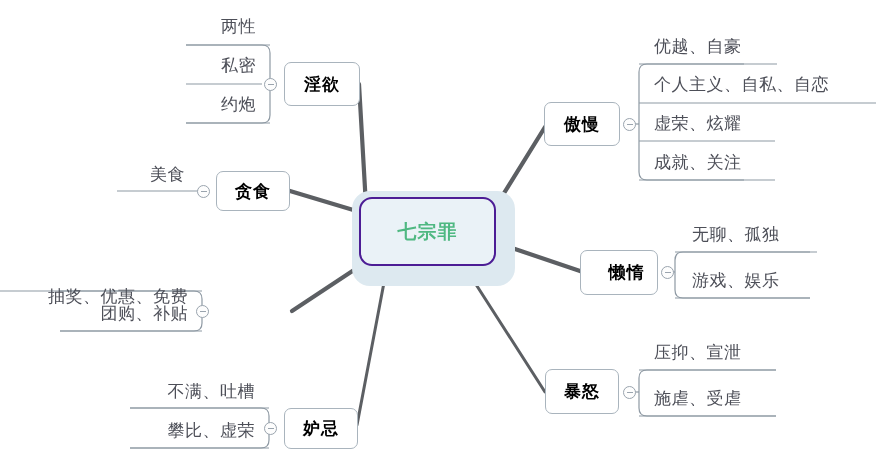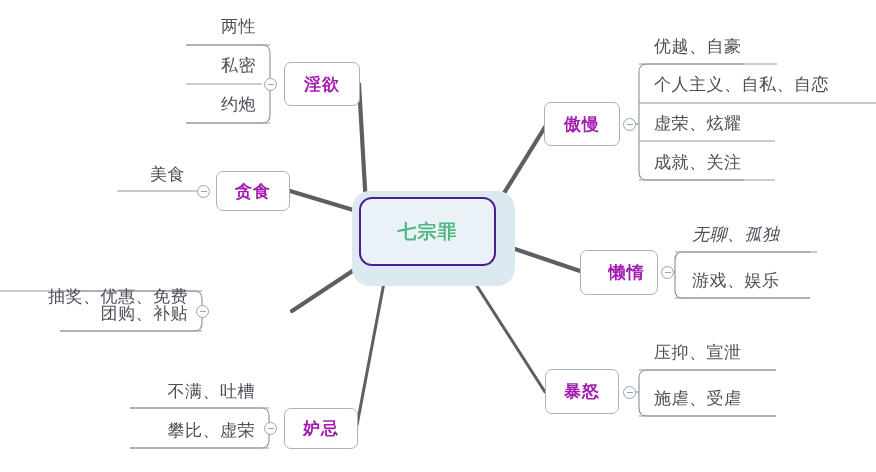--- a/index.html
+++ b/index.html
@@ -67,21 +67,21 @@
     border-radius: 7px;
     box-sizing: border-box;
     display: flex;
     align-items: center;
     justify-content: center;
     z-index: 6;
   }
   .sin-label {
     font-size: 17px;
     font-weight: bold;
-    color: #a21caf;
+    color: #000000;
     letter-spacing: 1px;
     white-space: nowrap;
   }
 
   
   .toggle {
     position: absolute;
     width: 13px;
     height: 13px;
     border: 1px solid #9aa4ae;
@@ -222,21 +222,21 @@
   <div class="toggle" style="left:623px; top:118px;"></div>
   <div class="leaf right" style="left:654px; top:35px;">优越、自豪</div>
   <div class="leaf right" style="left:654px; top:73px;">个人主义、自私、自恋</div>
   <div class="leaf right" style="left:654px; top:112px;">虚荣、炫耀</div>
   <div class="leaf right" style="left:654px; top:151px;">成就、关注</div>
 
   <div class="sin-node" style="left:580px; top:250px; width:78px; height:45px;padding-left:15px;">
     <span class="sin-label">懒惰</span>
   </div>
   <div class="toggle" style="left:661px; top:266px;"></div>
-  <div class="leaf right" style="left:692px; top:223px;font-style:italic;">无聊、孤独</div>
+  <div class="leaf right" style="left:692px; top:223px;">无聊、孤独</div>
   <div class="leaf right" style="left:692px; top:269px;">游戏、娱乐</div>
 
   <div class="sin-node" style="left:545px; top:369px; width:74px; height:45px;">
     <span class="sin-label">暴怒</span>
   </div>
   <div class="toggle" style="left:623px; top:386px;"></div>
   <div class="leaf right" style="left:654px; top:341px;">压抑、宣泄</div>
   <div class="leaf right" style="left:654px; top:387px;">施虐、受虐</div>
 
 </div>

